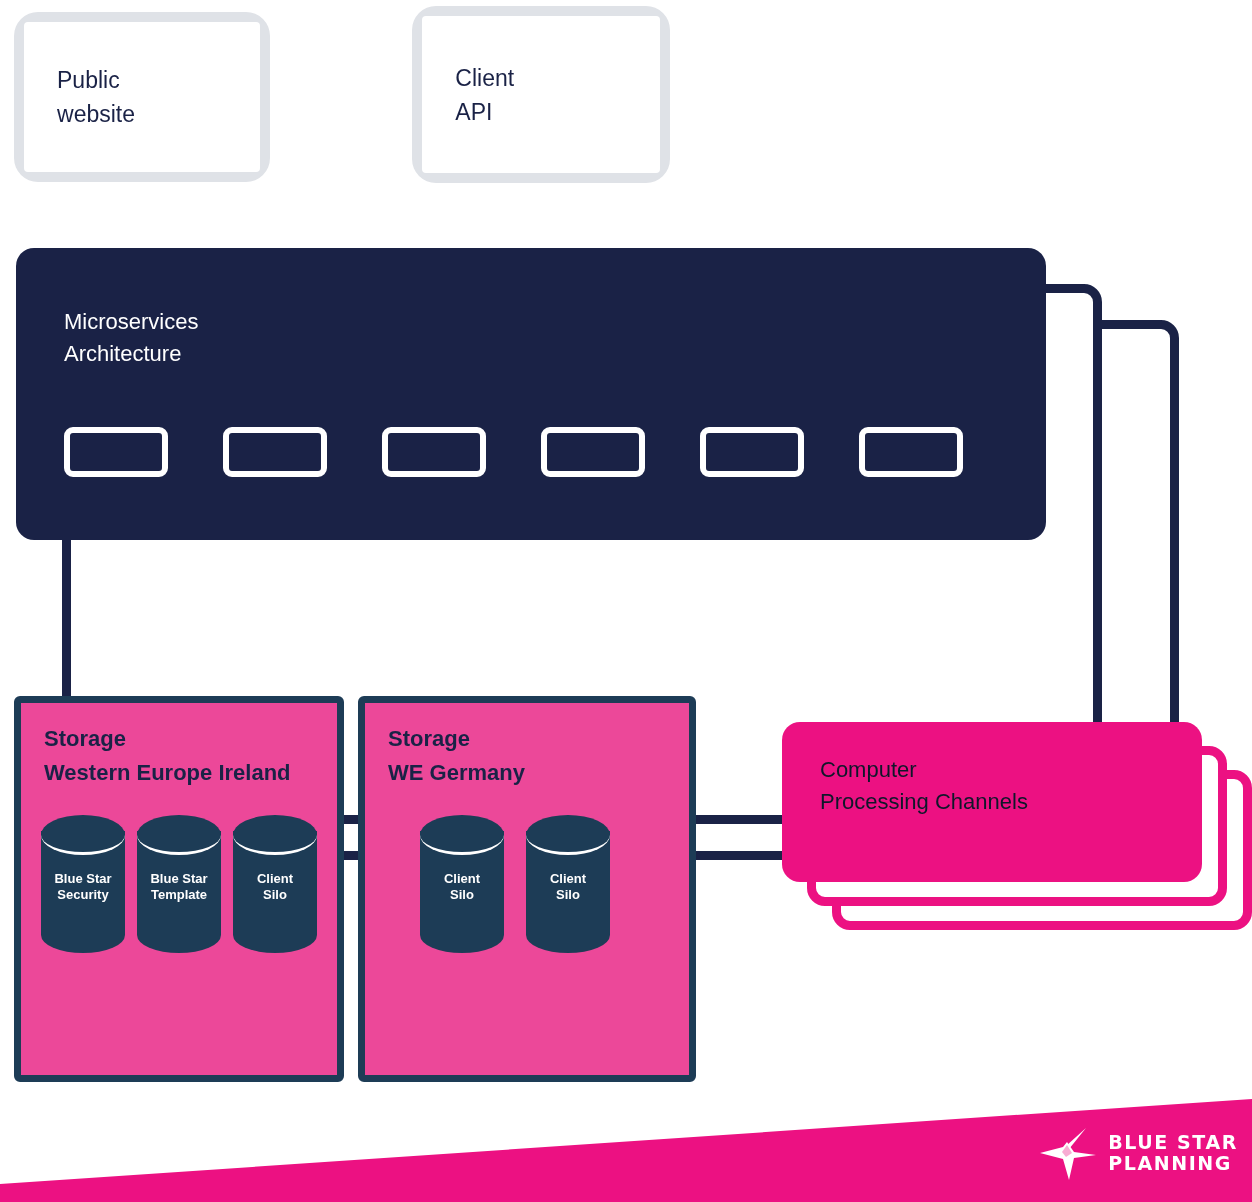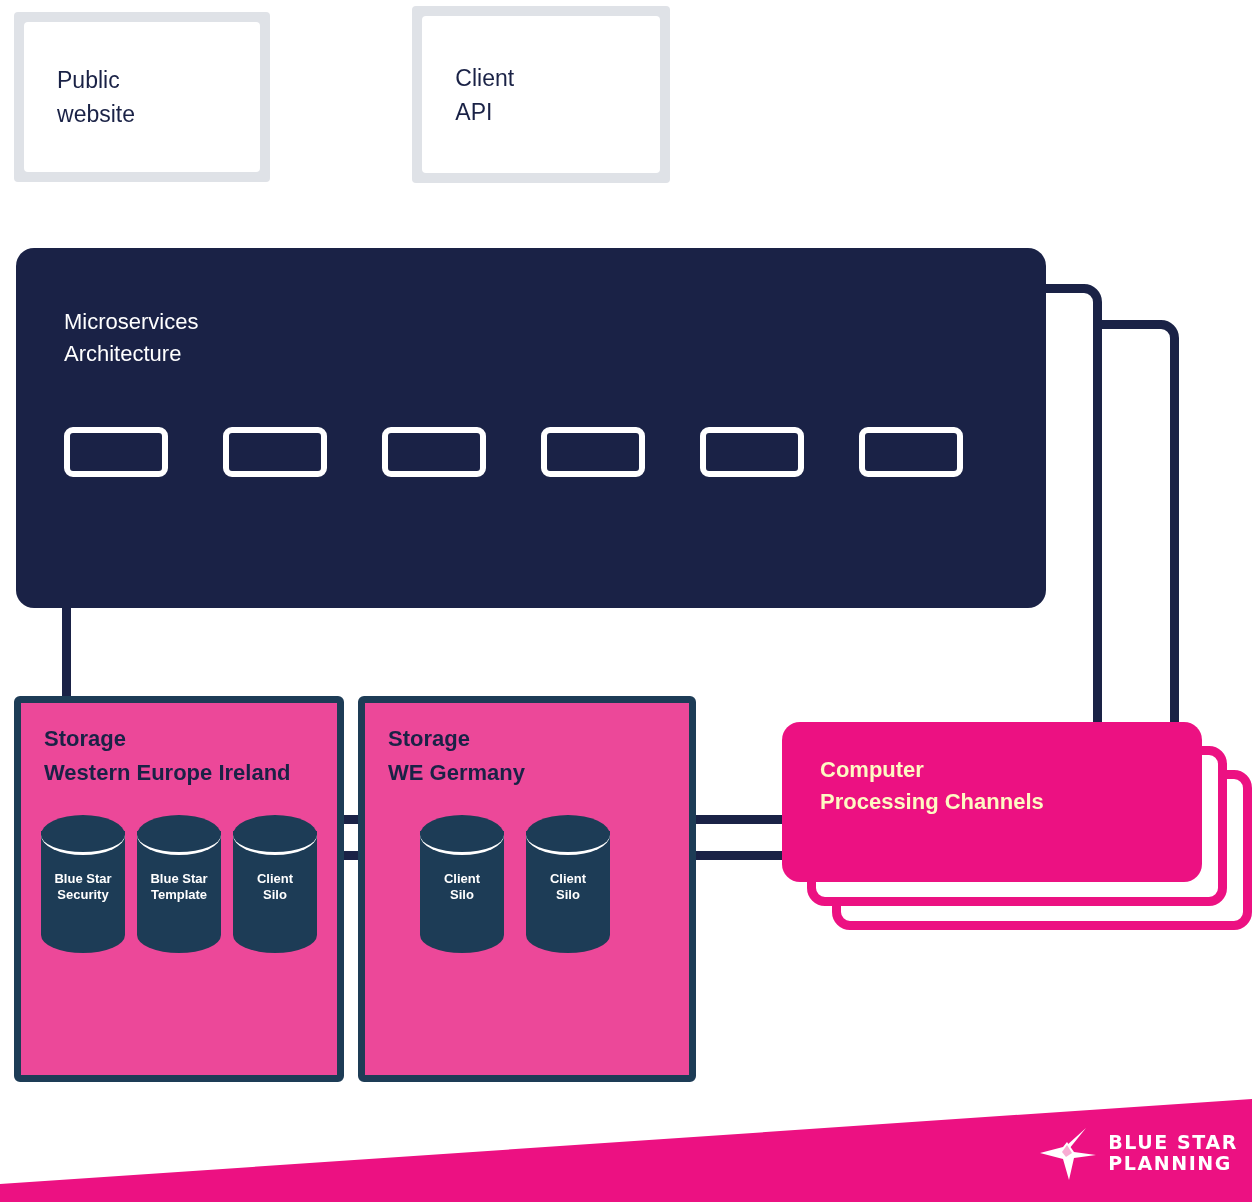--- a/index.html
+++ b/index.html
@@ -17,21 +17,21 @@
     position: relative;
     width: 1252px;
     height: 1202px;
     background: #ffffff;
   }
 
   
   .entry-box {
     position: absolute;
     background: #dfe2e7;
-    border-radius: 4px;
+    border-radius: 24px;
     padding: 10px;
   }
   .entry-box-inner {
     width: 100%;
     height: 100%;
     background: #ffffff;
     border-radius: 4px;
     display: flex;
     flex-direction: column;
     justify-content: center;
@@ -61,21 +61,21 @@
     position: absolute;
     border-radius: 18px;
   }
   .stack-front.fill-navy { background: #1a2246; }
   .stack-front.fill-pink { background: #ec1182; }
 
   
   #ms-stack { left: 0px; top: 248px; width: 1252px; height: 370px; }
   #ms-layer-3 { left: 145px; top: 72px;  width: 1034px; height: 540px; }
   #ms-layer-2 { left: 62px;  top: 36px;  width: 1040px; height: 540px; }
-  #ms-front   { left: 16px;  top: 0px;   width: 1030px; height: 360px; }
+  #ms-front   { left: 16px;  top: 0px;   width: 1030px; height: 292px; }
 
   .ms-title {
     position: absolute;
     left: 48px;
     top: 58px;
     color: #ffffff;
     font-size: 22px;
     line-height: 32px;
     font-weight: 400;
     white-space: pre-line;
@@ -99,24 +99,24 @@
   
   #cpc-stack { left: 782px; top: 722px; width: 470px; height: 210px; }
   #cpc-layer-3 { left: 50px; top: 48px;  width: 420px; height: 160px; }
   #cpc-layer-2 { left: 25px; top: 24px;  width: 420px; height: 160px; }
   #cpc-front   { left: 0px;  top: 0px;   width: 420px; height: 160px; }
 
   .cpc-title {
     position: absolute;
     left: 38px;
     top: 32px;
-    color: #fef9c3;
+    color: #0f172a;
     font-size: 22px;
     line-height: 32px;
-    font-weight: 700;
+    font-weight: 400;
     white-space: pre-line;
   }
 
   
   .storage-box {
     position: absolute;
     background: #ec4899;
     border: 7px solid #1d3c56;
     border-radius: 6px;
   }

